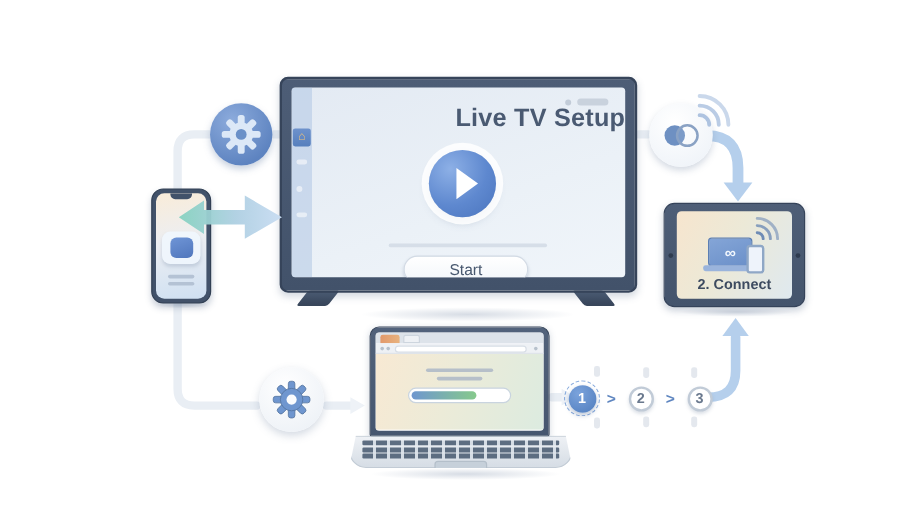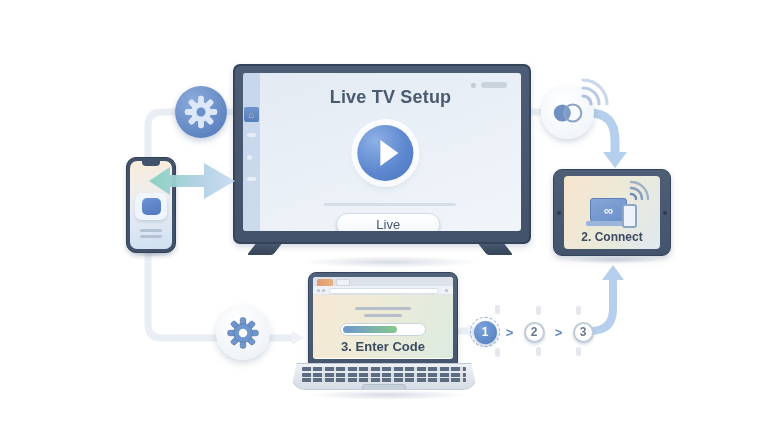--- a/index.html
+++ b/index.html
@@ -19,22 +19,22 @@
     background: linear-gradient(180deg,#4d5d76,#42526a); border: 2px solid #36445a;
     border-radius: 7px; padding: 7px 8px 11px 8px; box-shadow: 0 3px 6px rgba(90,110,140,.25); }
   #tv-screen { position: relative; width: 100%; height: 100%; border-radius: 3px; overflow: hidden;
     background: linear-gradient(160deg,#e3eaf3 0%, #ebf1f7 60%, #f0f5fa 100%); }
   #tv-sidebar { position: absolute; left: 0; top: 0; width: 17px; height: 100%;
     background: rgba(176,199,227,.55); }
   #tv-home-tile { position: absolute; left: 1px; top: 34px; width: 15px; height: 15px; border-radius: 2px;
     background: linear-gradient(180deg,#6e92cc,#567fbd); display: flex; align-items: center; justify-content: center;
     color: #ecc07c; font-size: 10px; line-height: 1; }
   .tv-side-item { position: absolute; left: 4px; width: 9px; height: 4px; border-radius: 2px; background: rgba(255,255,255,.55); }
-  #tv-title { position: absolute; left: 17px; right: 0; top: 14px; text-align: center;
-    font-size: 18px; font-weight: bold; color: #4a5a72; letter-spacing: .2px; }
+  #tv-title { position: absolute; left: 17px; right: 0; top: 14px; text-align: right;
+    font-size: 21px; font-weight: bold; color: #4a5a72; letter-spacing: .2px; }
   #play-button { position: absolute; left: 50%; top: 52px; transform: translateX(-44%); width: 56px; height: 56px;
     border-radius: 50%; background: radial-gradient(circle at 32% 28%, #8db0e6, #5e88cf 55%, #4a74bd);
     box-shadow: 0 0 0 6px rgba(255,255,255,.85), 0 4px 8px rgba(90,115,150,.35); cursor: pointer; }
   #play-button svg { position: absolute; left: 22px; top: 15px; }
   #tv-divider { position: absolute; left: 50%; top: 130px; transform: translateX(-44%); width: 132px; height: 3px;
     border-radius: 2px; background: #d6dee8; }
   #start-button { position: absolute; left: 50%; top: 140px; transform: translateX(-44%); width: 104px; height: 23px;
     border-radius: 12px; background: linear-gradient(180deg,#ffffff,#f2f6fa); border: 1px solid #d2dae4;
     box-shadow: 0 2px 3px rgba(100,120,150,.3); color: #48586f; font-size: 13px;
     display: flex; align-items: center; justify-content: center; cursor: pointer; }
@@ -180,21 +180,21 @@
         <div class="dot"></div>
         <div class="bar"></div>
       </div>
       <div id="tv-title">Live TV Setup</div>
       <div id="play-button">
         <svg width="20" height="26" viewBox="0 0 20 26">
           <polygon points="1,0 19,13 1,26" fill="#ffffff"></polygon>
         </svg>
       </div>
       <div id="tv-divider"></div>
-      <div id="start-button">Live</div>
+      <div id="start-button">Start</div>
     </div>
   </div>
   <div id="tv-leg-left" class="abs tv-leg"></div>
   <div id="tv-leg-right" class="abs tv-leg"></div>
 
   <svg class="abs" style="left:146px; top:152px; z-index:4;" width="92" height="58" viewBox="0 0 92 58">
     <defs>
       <linearGradient id="dblArrow" x1="0" y1="0" x2="1" y2="0">
         <stop offset="0" stop-color="#86d2c0"></stop>
         <stop offset="0.55" stop-color="#aecfe2"></stop>
@@ -304,21 +304,20 @@
         <div class="addr-dot" style="left:9px;"></div>
         <div id="address-field"></div>
         <div class="addr-dot" style="right:5px;"></div>
       </div>
       <div id="browser-content">
         <div class="doc-line" style="top:12px; width:56px;"></div>
         <div class="doc-line" style="top:19px; width:38px;"></div>
         <div id="progress-pill">
           <div id="progress-fill"></div>
         </div>
-        <div id="laptop-caption">3. Enter Code</div>
       </div>
     </div>
   </div>
   <div id="laptop-body" class="abs">
     <div class="key-row"></div>
     <div class="key-row"></div>
     <div class="key-row"></div>
     <div id="trackpad"></div>
   </div>
 

